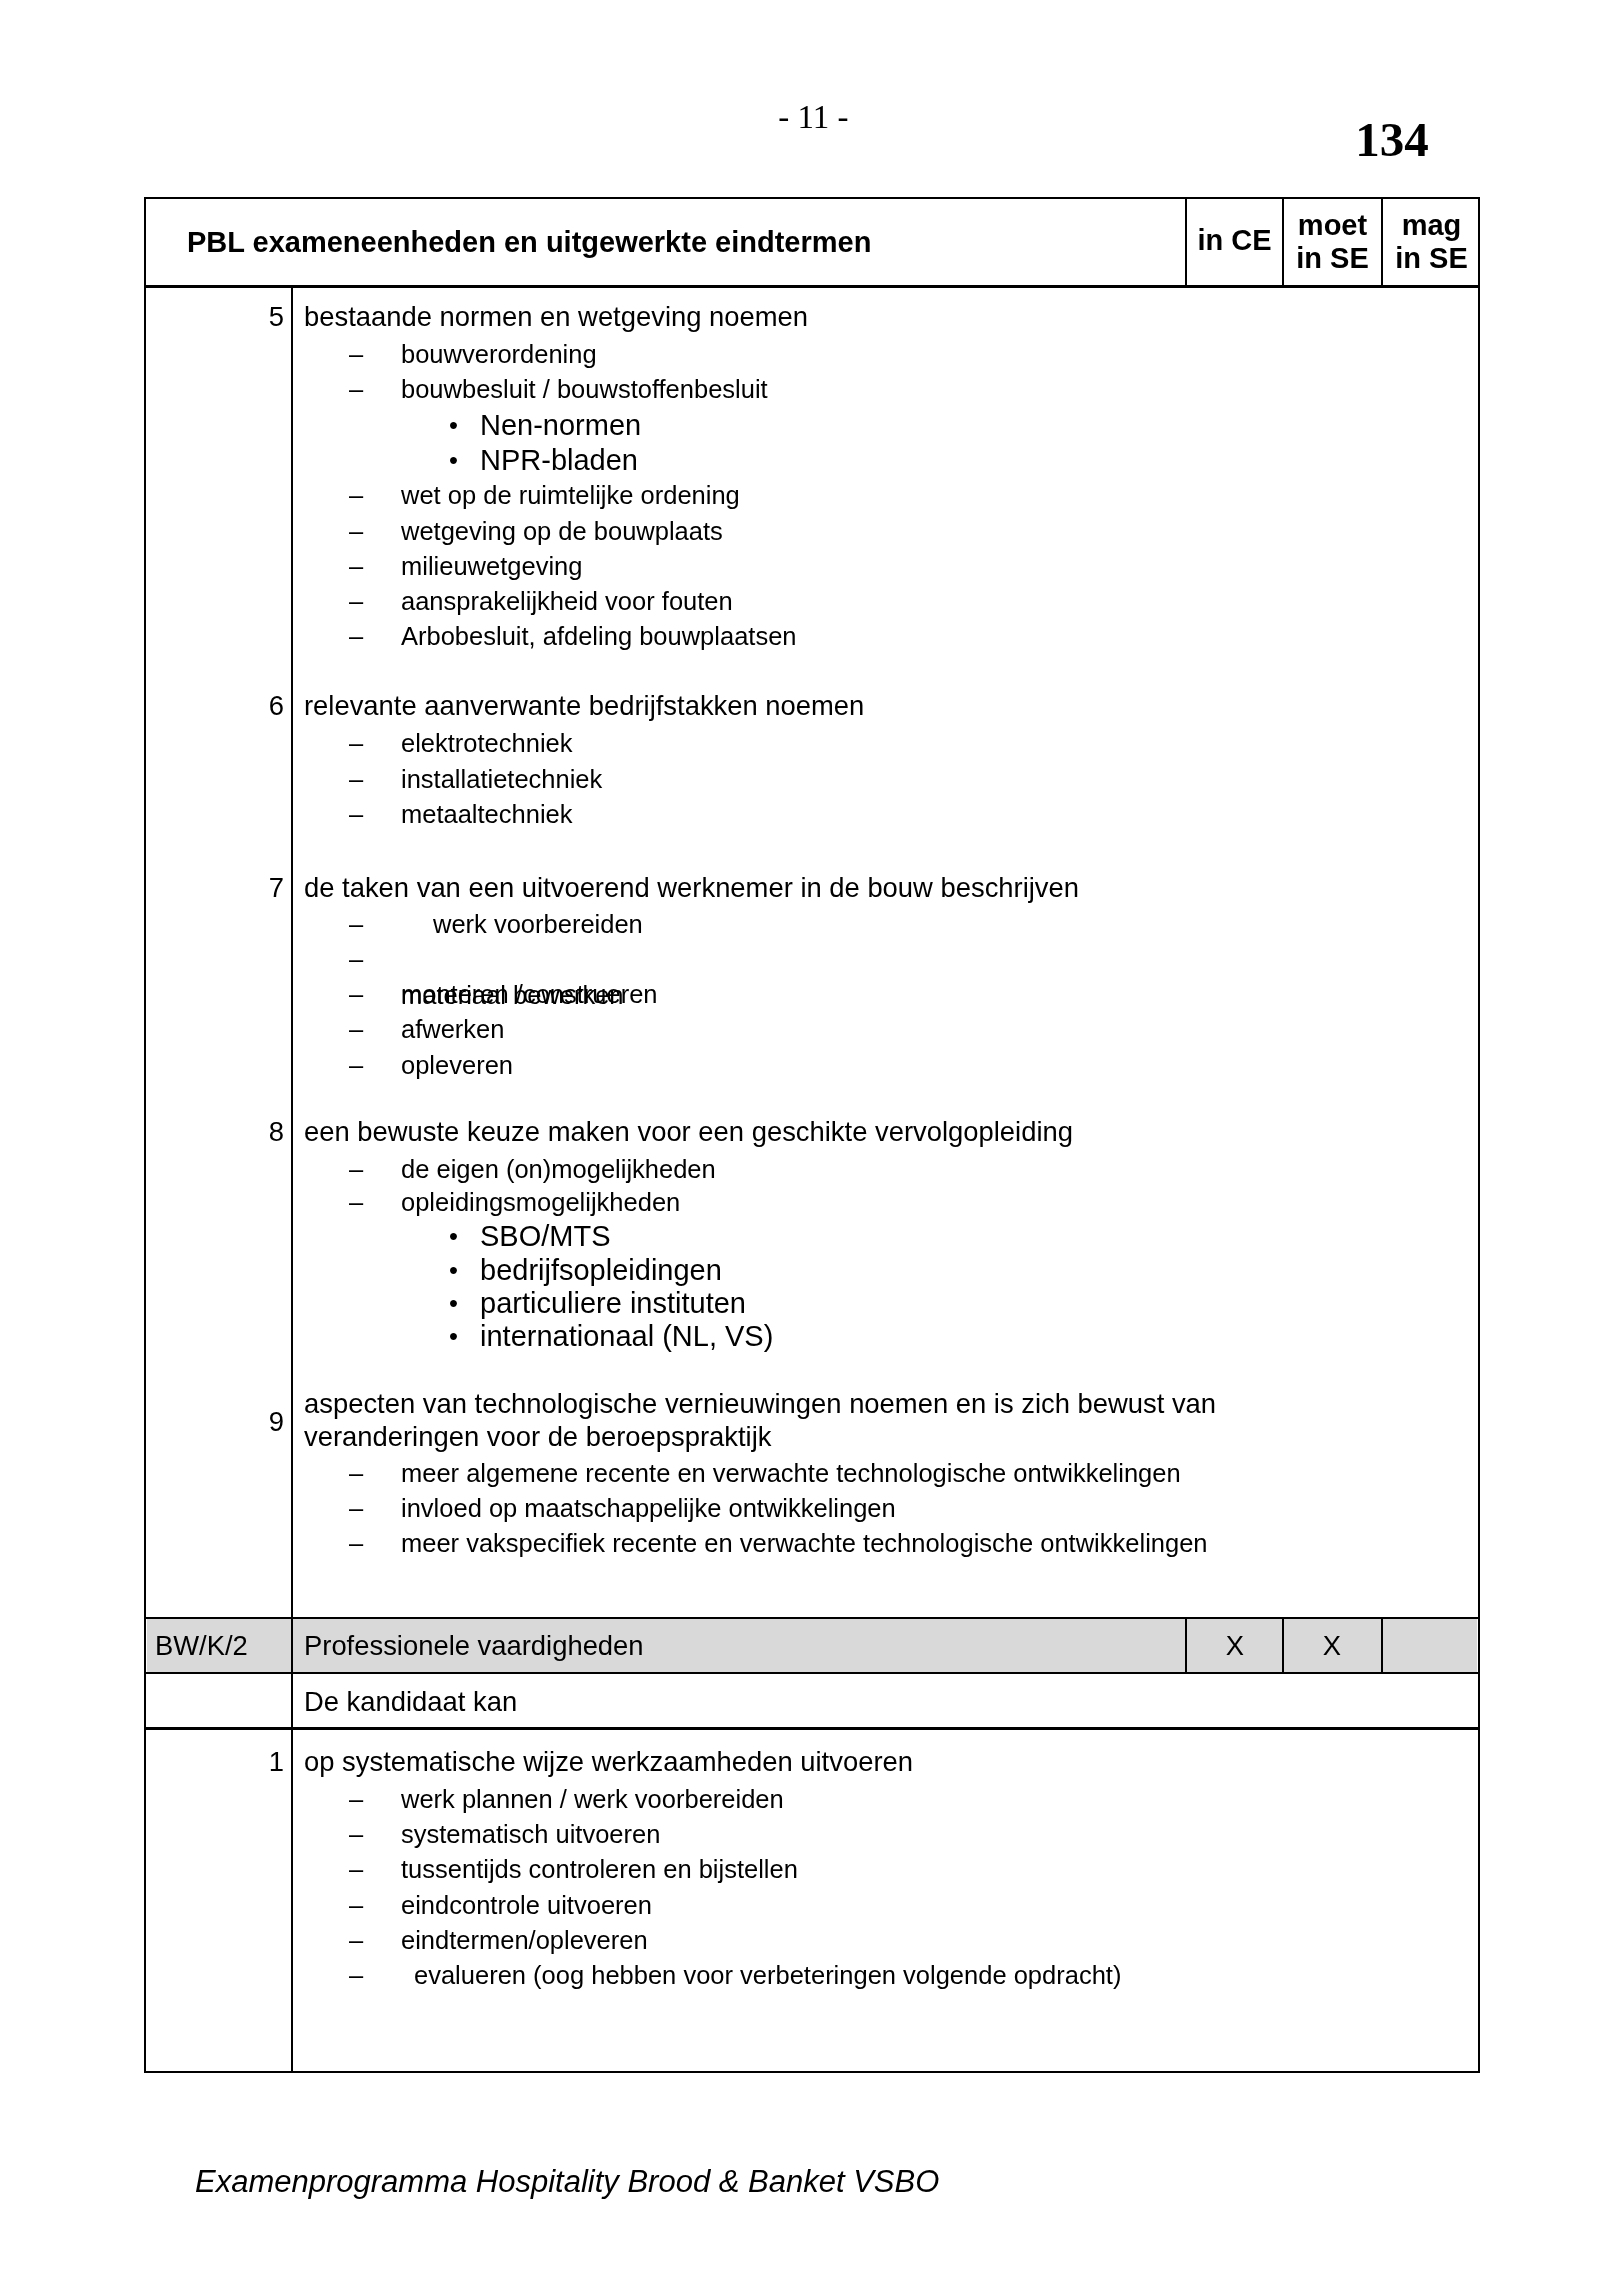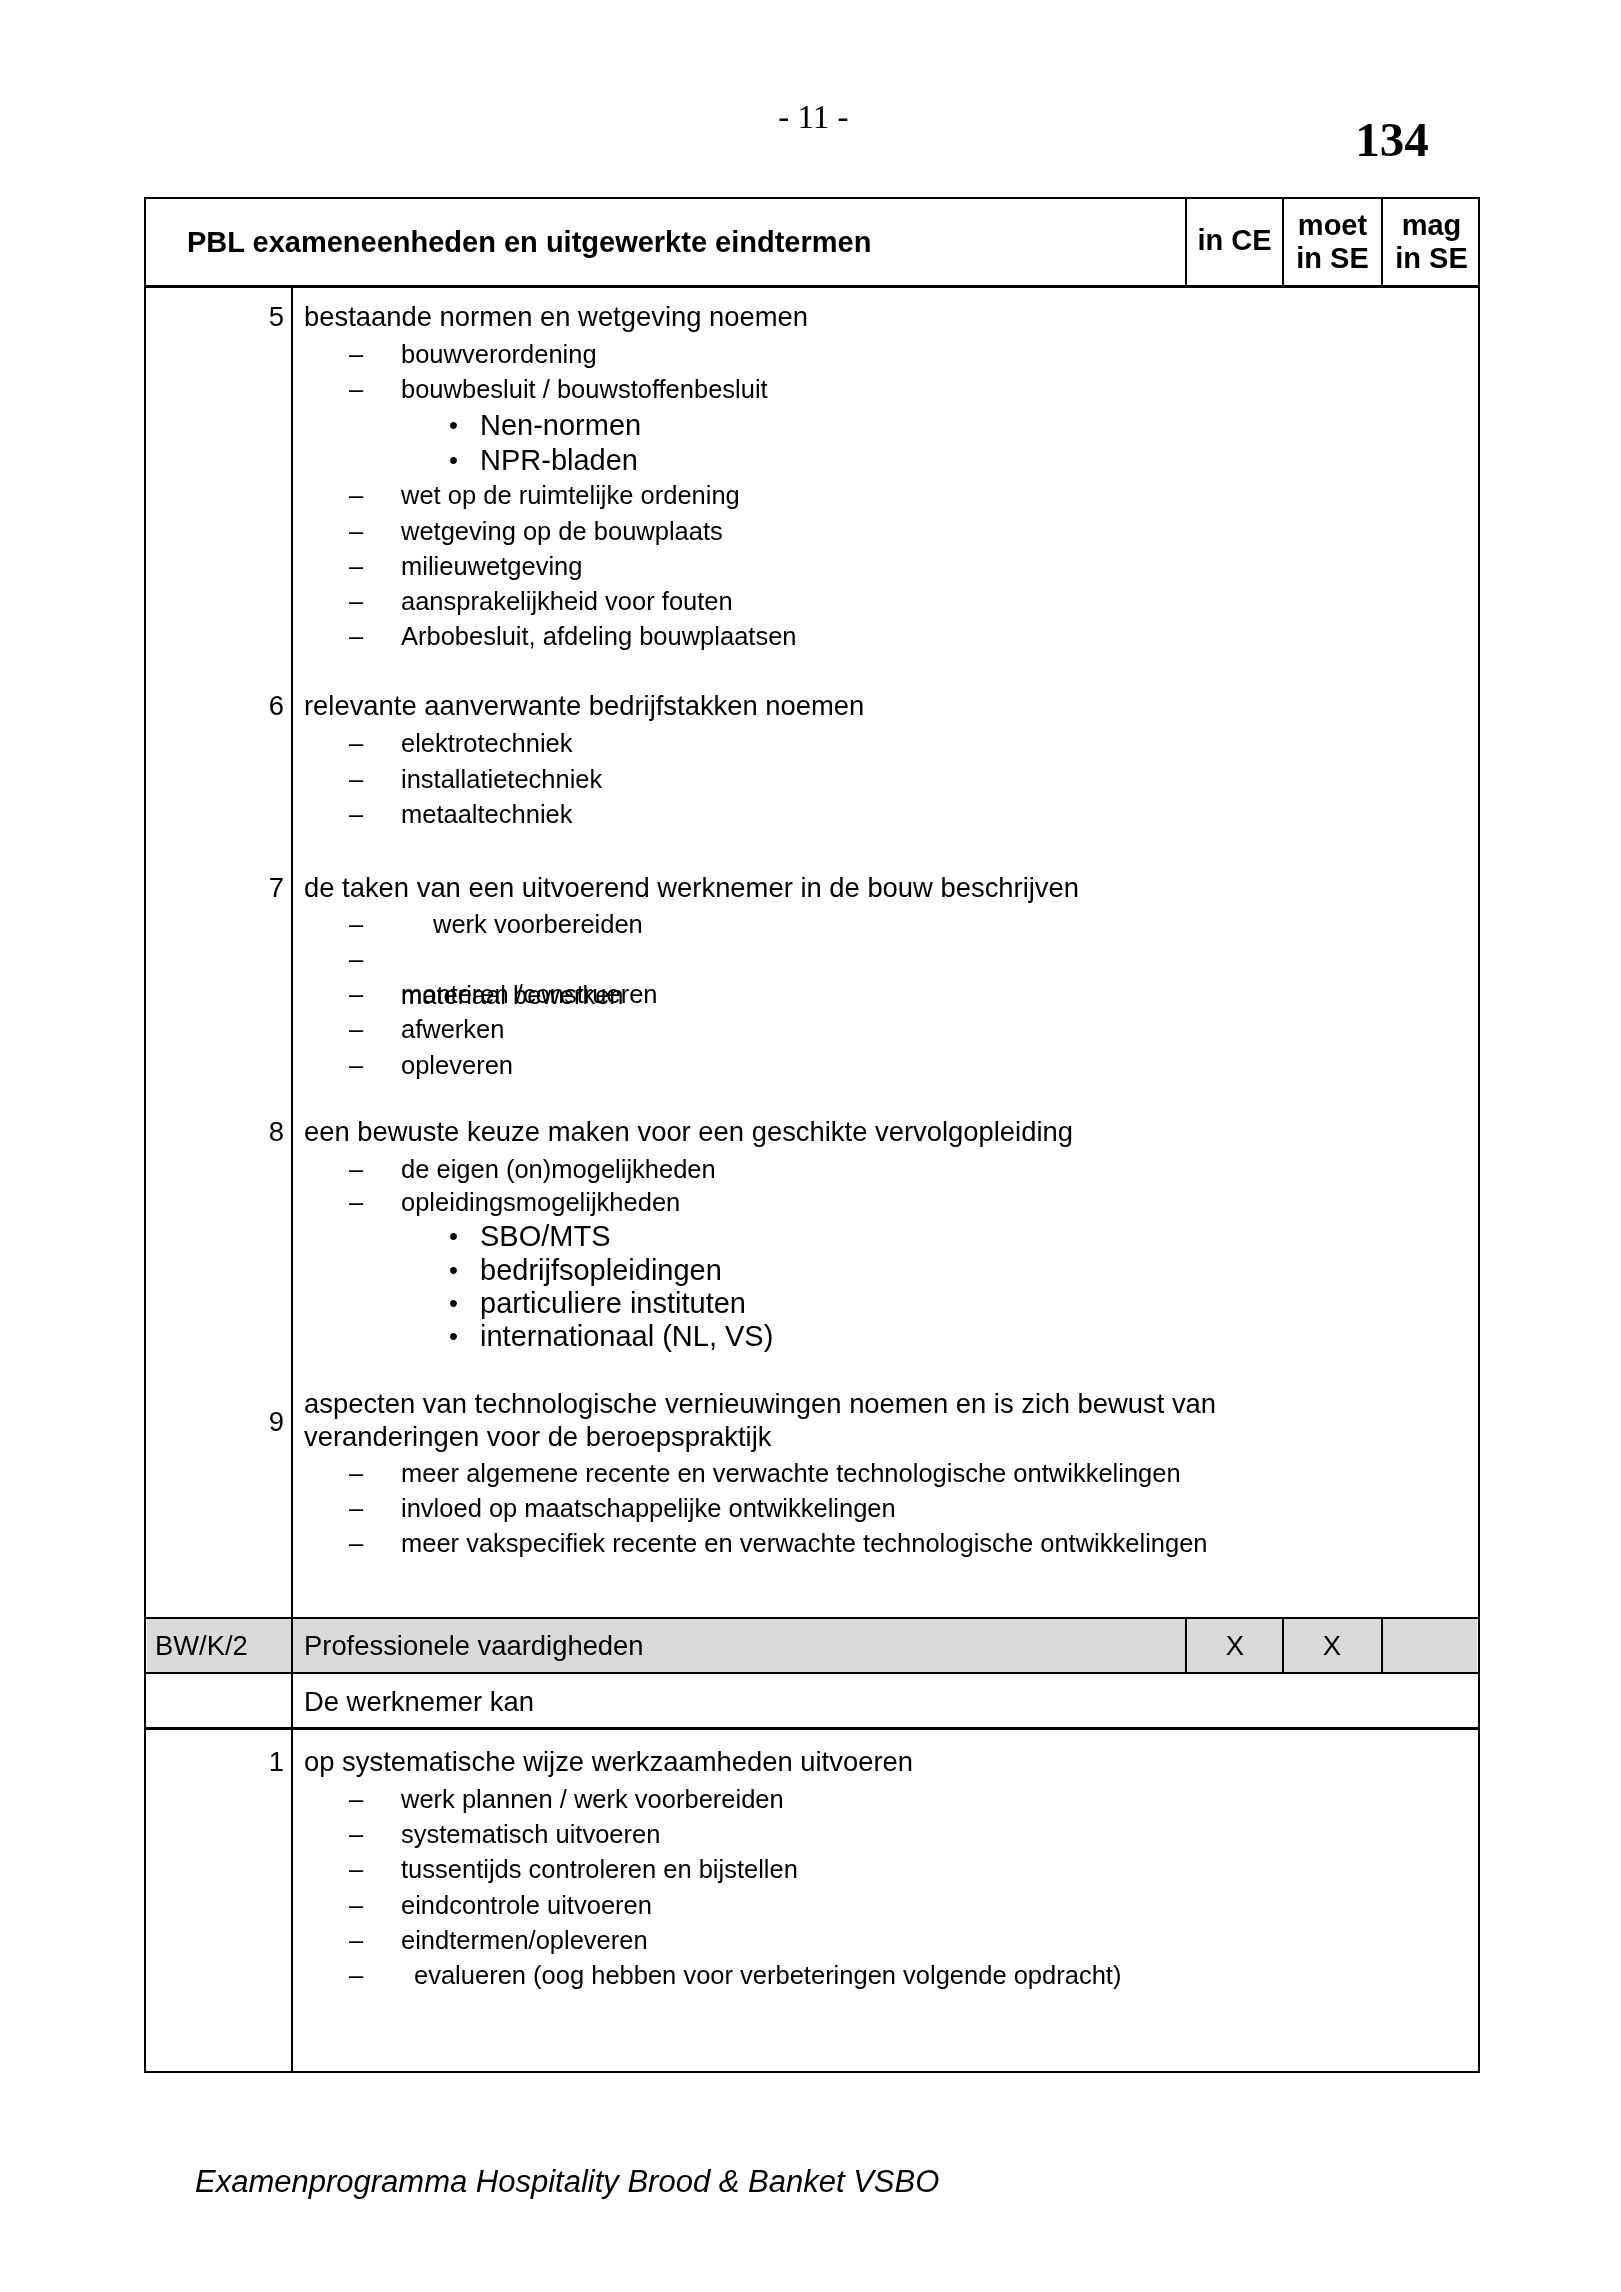--- a/index.html
+++ b/index.html
@@ -226,21 +226,21 @@
 <div class="abs sub" style="top:1491px;">invloed op maatschappelijke ontwikkelingen</div>
 <div class="abs dash" style="top:1526px;">–</div>
 <div class="abs sub" style="top:1526px;">meer vakspecifiek recente en verwachte technologische ontwikkelingen</div>
 
 <div class="abs code-cell">BW/K/2</div>
 <div class="abs unit-title">Professionele vaardigheden</div>
 <div class="abs mark" style="left:1187px;">X</div>
 <div class="abs mark" style="left:1284px;">X</div>
 <div class="abs mark" style="left:1383px;"></div>
 
-<div class="abs kandidaat">De werknemer kan</div>
+<div class="abs kandidaat">De kandidaat kan</div>
 
 <div class="abs num" style="top:1744px;">1</div>
 <div class="abs heading" style="top:1744px;">op systematische wijze werkzaamheden uitvoeren</div>
 <div class="abs dash" style="top:1782px;">–</div>
 <div class="abs sub" style="top:1782px;">werk plannen / werk voorbereiden</div>
 <div class="abs dash" style="top:1817px;">–</div>
 <div class="abs sub" style="top:1817px;">systematisch uitvoeren</div>
 <div class="abs dash" style="top:1852px;">–</div>
 <div class="abs sub" style="top:1852px;">tussentijds controleren en bijstellen</div>
 <div class="abs dash" style="top:1888px;">–</div>

